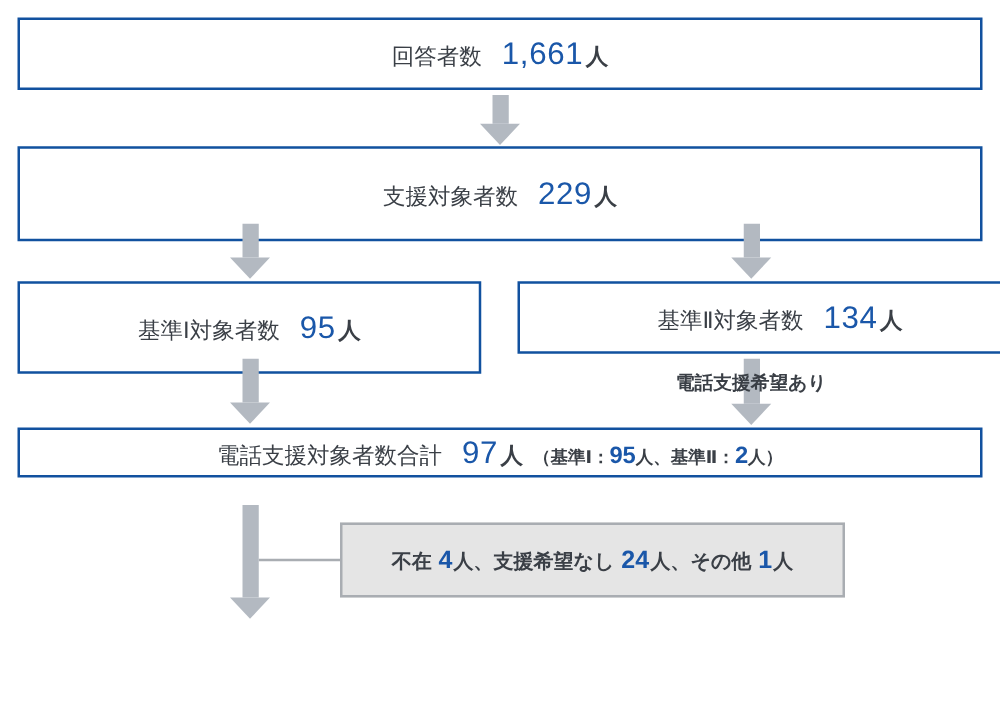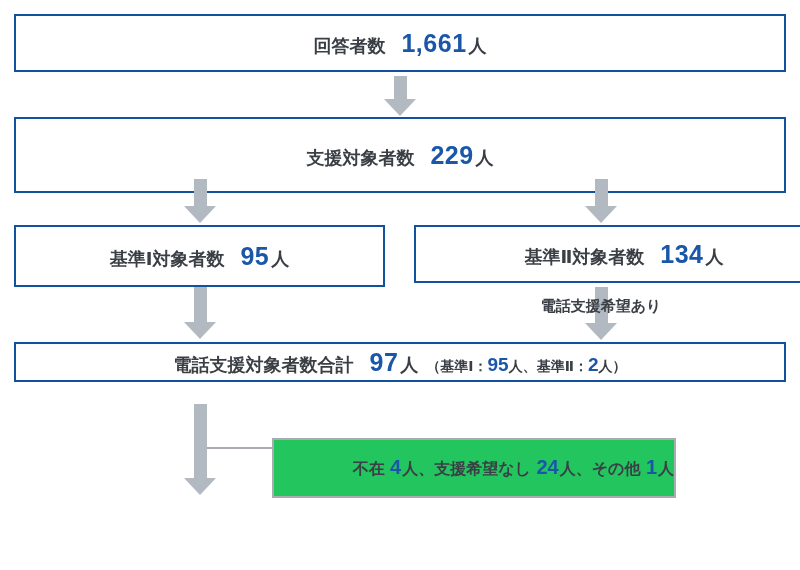--- a/index.html
+++ b/index.html
@@ -12,36 +12,36 @@
   html,body{margin:0;padding:0;background:#fff;}
   .stage{
     position:relative;width:800px;height:570px;background:#ffffff;
     font-family:"Liberation Sans","DejaVu Sans",sans-serif;overflow:hidden;
   }
   .node{
     position:absolute;background:#fff;border:2px solid var(--border);
     display:flex;align-items:center;justify-content:center;box-sizing:border-box;
   }
   .content{white-space:nowrap;}
-  .lbl{font-size:18px;font-weight:bold;color:var(--text);}
-  .val{font-size:25px;font-weight:bold;color:var(--number);margin:0 2px 0 16px;letter-spacing:0.5px;}
+  .lbl{font-size:18px;font-weight:normal;color:var(--text);}
+  .val{font-size:25px;font-weight:normal;color:var(--number);margin:0 2px 0 16px;letter-spacing:0.5px;}
   .unit{font-size:18px;font-weight:bold;color:var(--text);}
   .detail{font-size:14px;font-weight:bold;color:var(--text);margin-left:8px;}
   .detail .dval{font-size:19px;color:var(--number);}
   .arrow{position:absolute;display:flex;flex-direction:column;align-items:center;width:32px;z-index:1;}
   .arrow .shaft{width:13px;flex:1;background:var(--arrow);}
   .arrow .head{width:0;height:0;border-left:16px solid transparent;border-right:16px solid transparent;border-top:17px solid var(--arrow);}
   .flow-label{
     position:absolute;font-size:15px;font-weight:bold;color:var(--text);
     transform:translateX(-50%);z-index:5;white-space:nowrap;
   }
   .connector{position:absolute;height:2px;background:var(--note-border);z-index:0;}
   .note{
-    position:absolute;border:2px solid var(--note-border);background:#22c55e;
-    display:flex;align-items:center;justify-content:flex-end;box-sizing:border-box;z-index:2;margin-top:20px;
+    position:absolute;border:2px solid var(--note-border);background:#e5e5e5;
+    display:flex;align-items:center;justify-content:center;box-sizing:border-box;z-index:2;
   }
   .note-text{font-size:16px;font-weight:bold;color:var(--text);white-space:nowrap;}
   .note-text .nval{font-size:20px;color:var(--number);margin:0 1px;}
 </style>
 </head>
 <body>
 
 <div class="stage">
 
   <div class="node" style="left:14px;top:14px;width:772px;height:58px;">
@@ -63,21 +63,21 @@
 
   <div class="arrow" style="left:184px;top:179px;height:44px;">
     <div class="shaft"></div>
     <div class="head"></div>
   </div>
   <div class="arrow" style="left:585px;top:179px;height:44px;">
     <div class="shaft"></div>
     <div class="head"></div>
   </div>
 
-  <div class="node" style="left:14px;top:225px;width:371px;height:62px;">
+  <div class="node" style="left:14px;top:225px;width:371px;height:74px;">
     <div class="content">
       <span class="lbl">基準Ⅰ対象者数</span><span class="val">95</span><span class="unit">人</span>
     </div>
   </div>
 
   <div class="node" style="left:414px;top:225px;width:420px;height:58px;">
     <div class="content">
       <span class="lbl">基準Ⅱ対象者数</span><span class="val">134</span><span class="unit">人</span>
     </div>
   </div>

